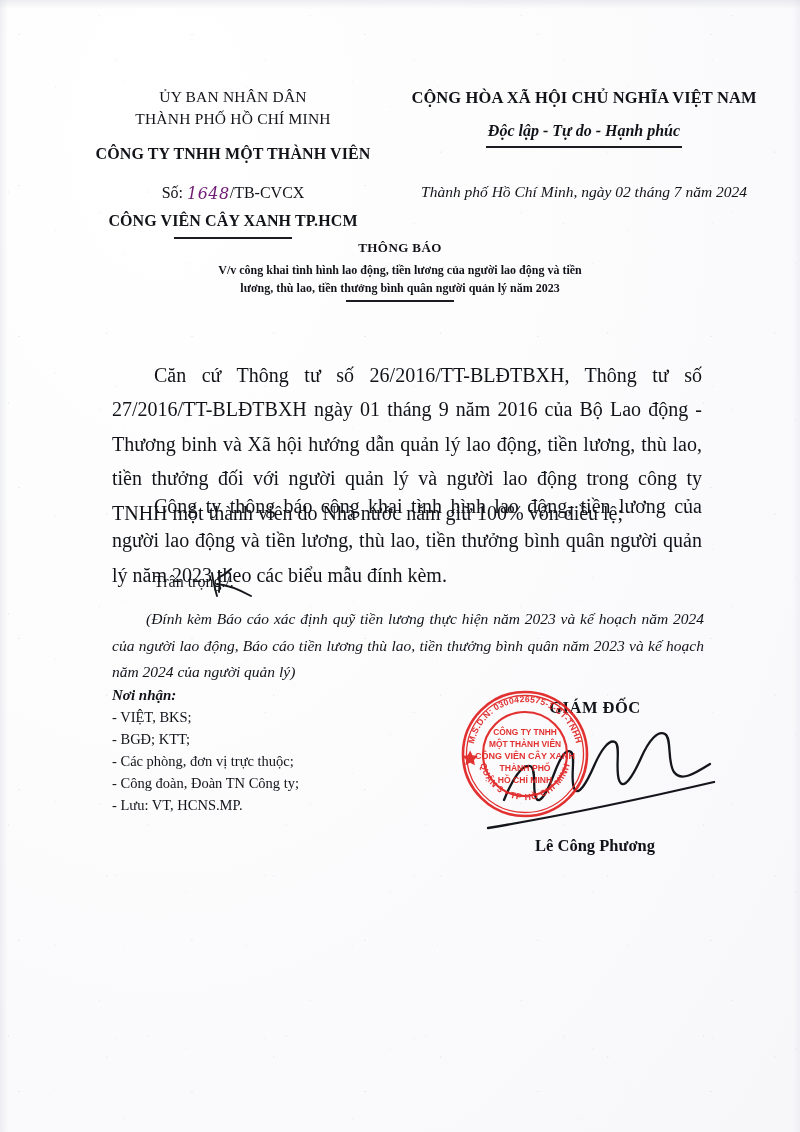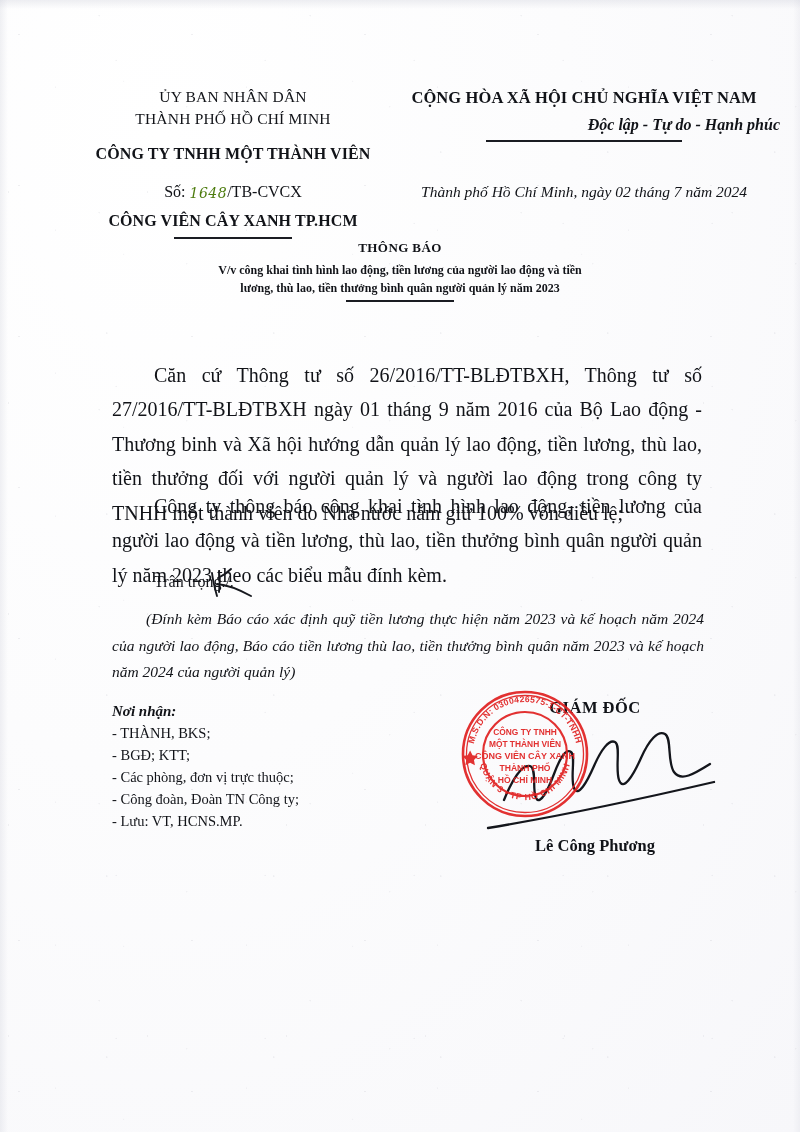--- a/index.html
+++ b/index.html
@@ -78,35 +78,35 @@
 
   #doc-number-row {
     position: absolute;
     left: 78px; top: 183px; width: 310px;
     text-align: center;
     font-size: 16px;
   }
   #doc-number-handwritten {
     font-family: "DejaVu Serif", serif;
     font-style: italic;
-    font-size: 14px;
+    font-size: 16px;
     letter-spacing: .5px;
-    color: #4d7c0f;
+    color: #701a75;
     position: relative;
     top: 1px;
   }
 
   #header-right {
     position: absolute;
     left: 388px; top: 86px; width: 392px;
     text-align: center;
     line-height: 1.4;
   }
   #hr-line1 { font-size: 16.5px; font-weight: bold; letter-spacing: .1px; }
-  #hr-line2 { font-size: 16px; font-weight: bold; font-style: italic; margin-top: 5px; text-align: right; }
+  #hr-line2 { font-size: 16px; font-weight: bold; font-style: italic; margin-top: 11px; }
   #hr-rule {
     width: 196px; height: 1.6px; background: #1a1c22;
     margin: 4px auto 0 auto;
   }
   #place-date {
     position: absolute;
     left: 388px; top: 183px; width: 392px;
     text-align: center;
     font-size: 15.5px;
     font-style: italic;
@@ -158,21 +158,21 @@
   #closing-mark {
     position: absolute;
     left: 208px; top: 565px;
     width: 60px; height: 38px;
     pointer-events: none;
   }
 
   
   #recipients {
     position: absolute;
-    left: 112px; top: 703px;
+    left: 112px; top: 687px;
   }
   #recipients-title {
     font-size: 15px; font-weight: bold; font-style: italic;
     margin-bottom: 2px;
   }
   .recipient-item {
     font-size: 14.5px;
     line-height: 1.52;
   }
 
@@ -254,21 +254,21 @@
       <path d="M11 6 C12 13, 12 20, 11 27"></path>
       <path d="M10 13 C16 10, 20 7, 23 4"></path>
       <path d="M9 19 C21 20, 32 25, 43 31"></path>
     </g>
   </svg>
 
   <div id="para-attach"><span class="indent"></span><span>(Đính kèm Báo cáo xác định quỹ tiền lương thực hiện năm 2023 và kế hoạch năm 2024 của người lao động, Báo cáo tiền lương thù lao, tiền thưởng bình quân năm 2023 và kế hoạch năm 2024 của người quản lý)</span></div>
 
   <div id="recipients">
     <div id="recipients-title">Nơi nhận:</div>
-    <div class="recipient-item">- THÀNH, BKS;</div>
+    <div class="recipient-item">- VIỆT, BKS;</div>
     <div class="recipient-item">- BGĐ; KTT;</div>
     <div class="recipient-item">- Các phòng, đơn vị trực thuộc;</div>
     <div class="recipient-item">- Công đoàn, Đoàn TN Công ty;</div>
     <div class="recipient-item">- Lưu: VT, HCNS.MP.</div>
   </div>
 
   <div id="sig-block">
     <div id="sig-role">GIÁM ĐỐC</div>
   </div>
 

